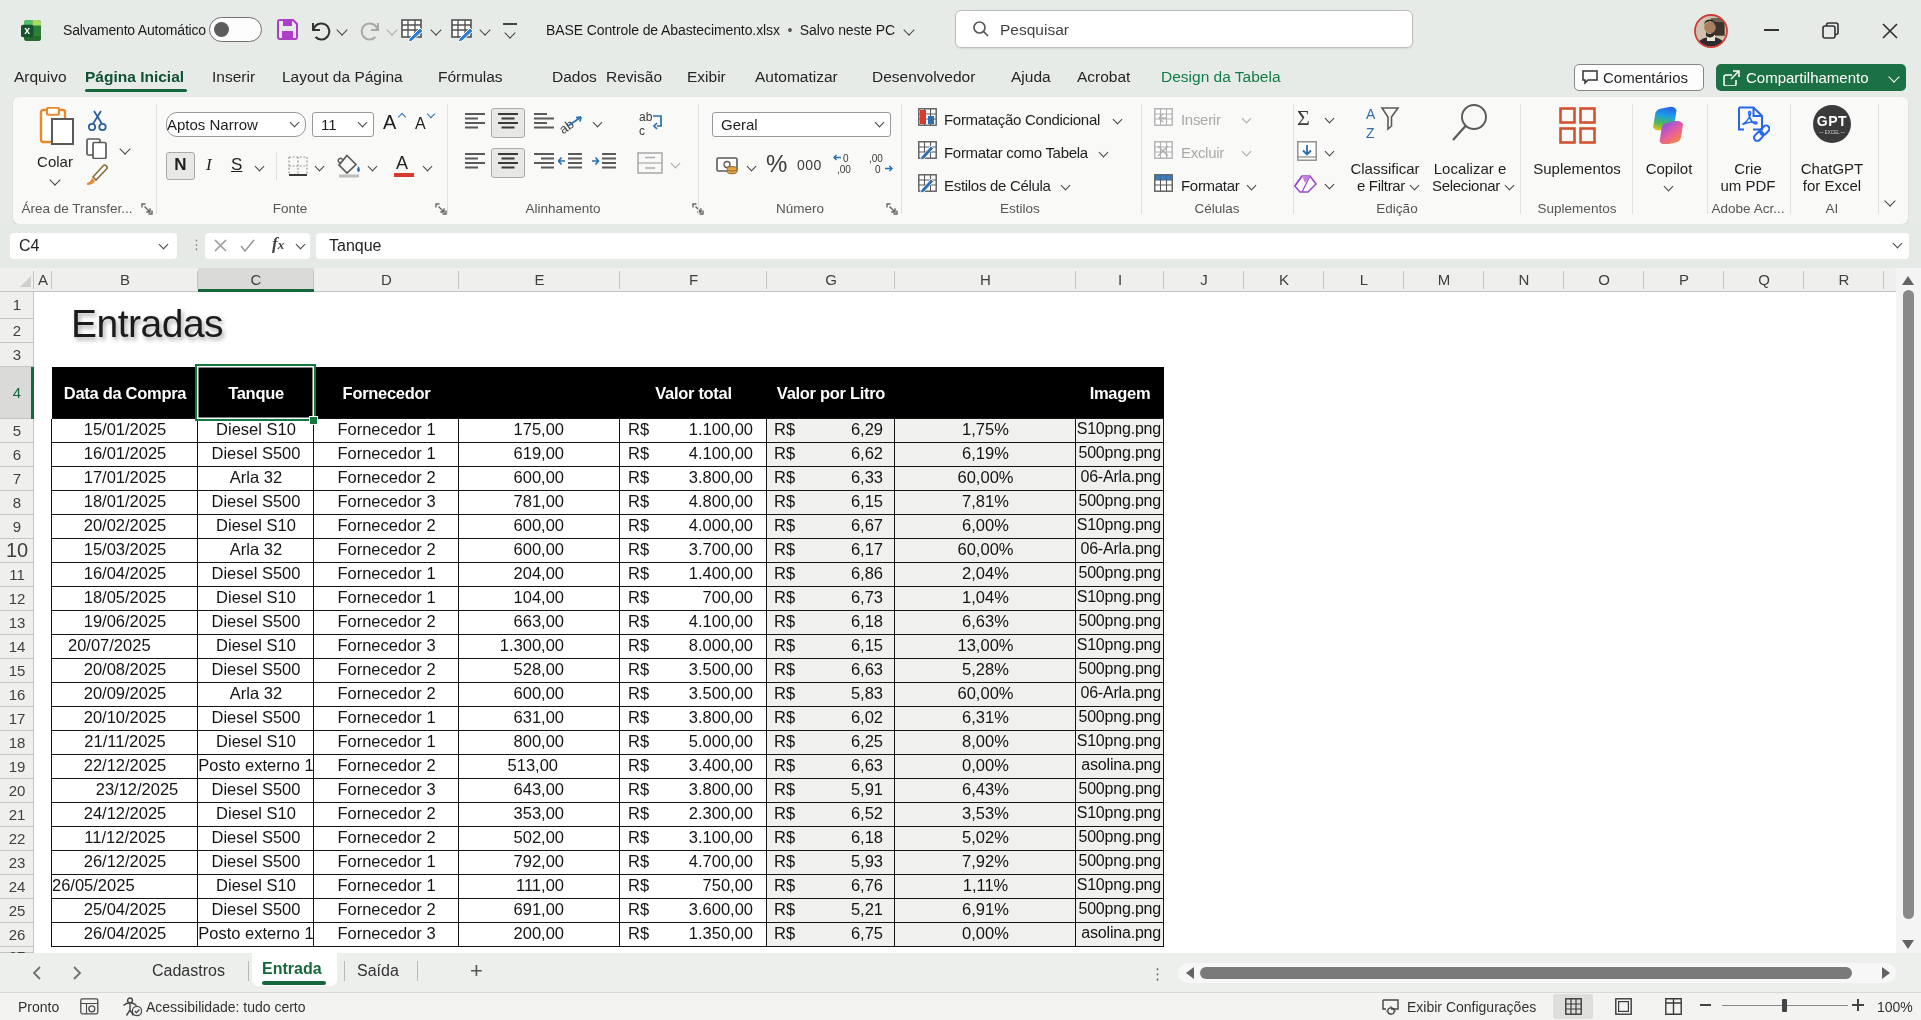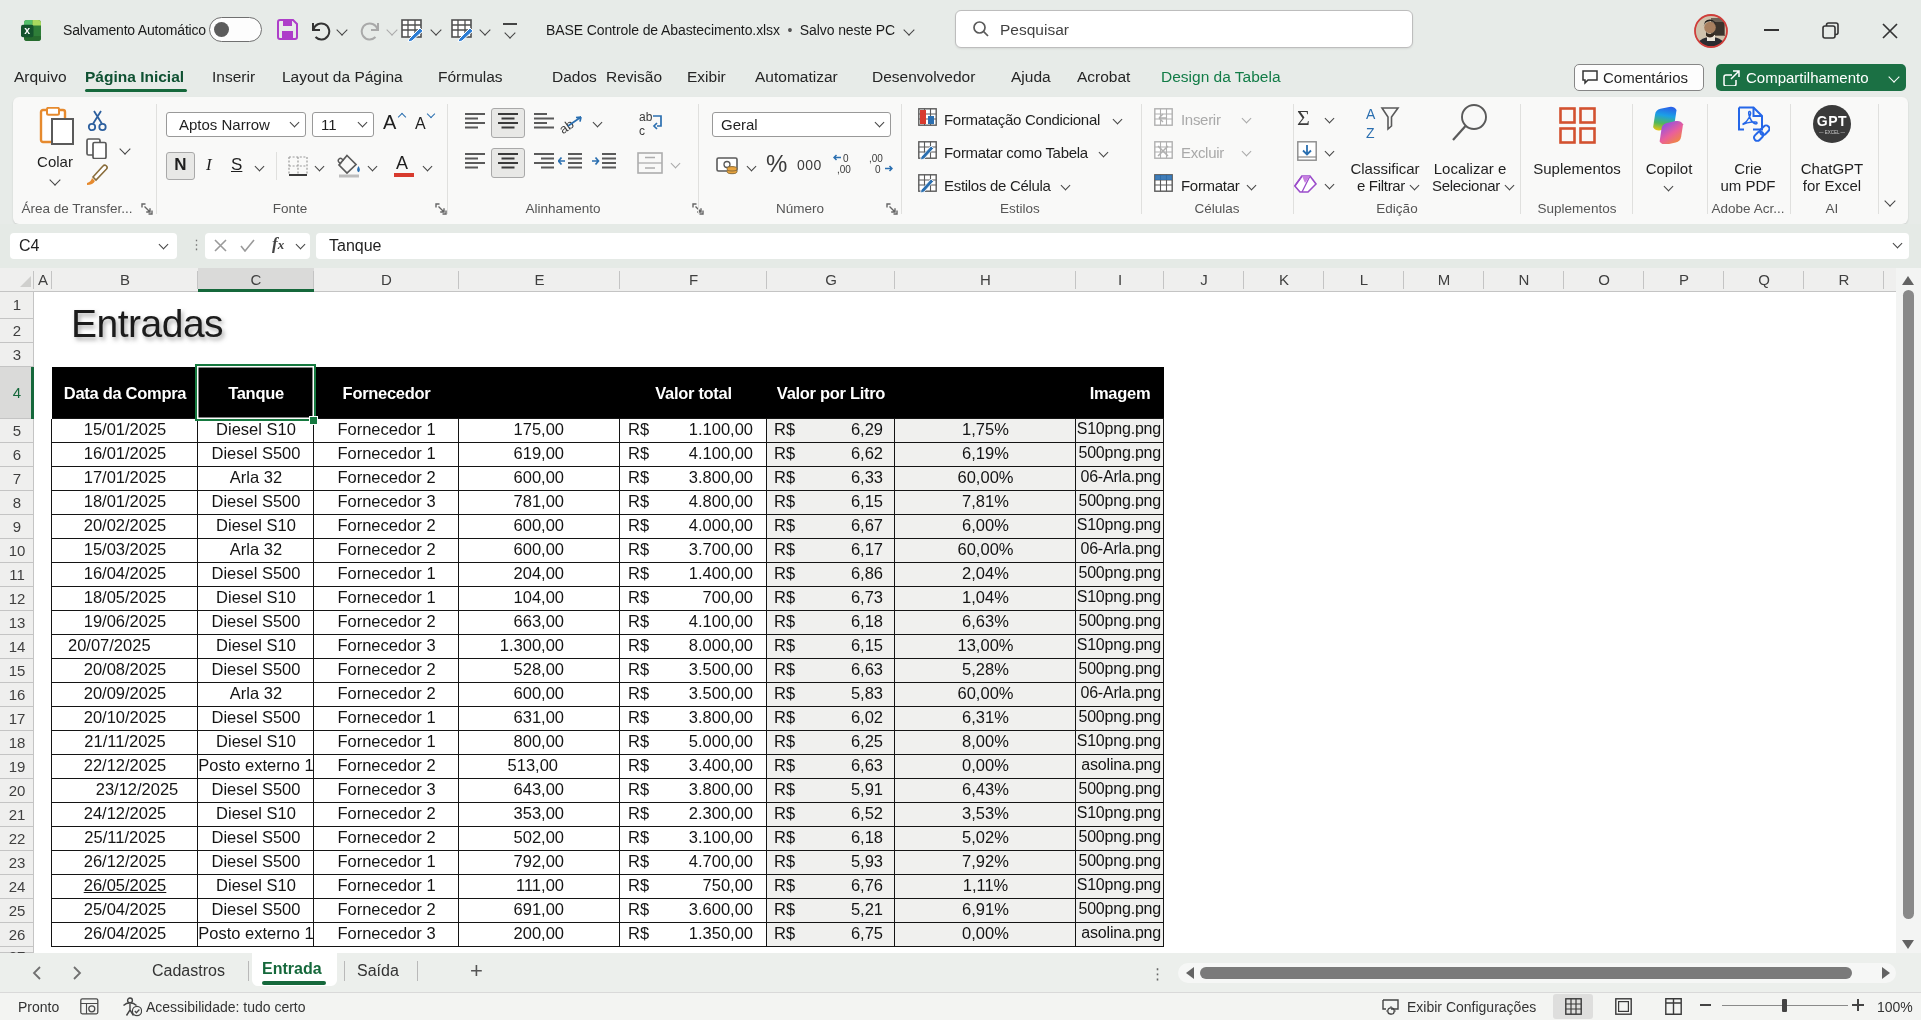--- a/index.html
+++ b/index.html
@@ -157,21 +157,21 @@
 <svg class="abs" style="left:85px;top:66px" width="26" height="22" viewBox="0 0 26 22">
 <path d="M2 20 q4 -1 5 -5 l3 3 q-2 4 -8 4 z" fill="#e68a2e"></path>
 <path d="M8 14 L18 3 a2.3 2.3 0 0 1 3.5 3 L11 17 z" fill="#fff" stroke="#8a6d3b" stroke-width="1.6"></path>
 </svg>
 <div class="grplabel" style="left:18px;width:118px;">Área de Transfer...</div>
 <svg class="abs" style="left:141px;top:106px" width="12" height="12" viewBox="0 0 12 12">
 <path d="M4.5 1 H1 V4.5 M11 7.5 V11 H7.5" fill="none" stroke="#666" stroke-width="1.4"></path>
 <path d="M3.5 3.5 L9 9 M9 5.2 V9 H5.2" stroke="#666" stroke-width="1.4" fill="none"></path>
 </svg>
 <div class="vsep" style="left:156px;"></div>
-<div class="combo" style="left:166px;top:15px;width:140px;height:25px;line-height:23px;padding-left:12px;">Aptos Narrow</div>
+<div class="combo" style="left:166px;top:15px;width:140px;height:25px;line-height:23px;padding-left:0;border-radius:11px;">Aptos Narrow</div>
 <span class="chev abs" style="left:291px;top:22px;width:7px;height:7px;border-color:#444;"></span>
 <div class="combo" style="left:312px;top:15px;width:62px;height:25px;line-height:23px;padding-left:8px;">11</div>
 <span class="chev abs" style="left:359px;top:22px;width:7px;height:7px;border-color:#444;"></span>
 <div class="abs" style="left:383px;top:14px;font-size:20px;color:#1f1f1f;">A</div>
 <span class="chev abs" style="left:399px;top:17px;width:6px;height:6px;border-color:#2b6fb0;transform:rotate(-135deg);"></span>
 <div class="abs" style="left:415px;top:18px;font-size:16px;color:#1f1f1f;">A</div>
 <span class="chev abs" style="left:428px;top:14px;width:6px;height:6px;border-color:#2b6fb0;"></span>
 <div class="abs" style="left:166px;top:55px;width:29px;height:28px;background:#e8e8e6;border:1px solid #a9a9a9;border-radius:3px;"></div>
 <div class="abs" style="left:166px;top:58px;width:29px;text-align:center;font-size:17px;font-weight:bold;color:#1f1f1f;">N</div>
 <div class="abs" style="left:206px;top:58px;font-size:17px;font-style:italic;font-family:Liberation Serif,serif;color:#1f1f1f;">I</div>
@@ -458,21 +458,21 @@
 <div class="abs" style="left:0;top:24px;width:34px;height:27px;background:transparent;border-bottom:1px solid #c4c4c4;font-size:15px;color:#3f3f3f;text-align:center;line-height:26px;">1</div>
 <div class="abs" style="left:0;top:51px;width:34px;height:24px;background:transparent;border-bottom:1px solid #c4c4c4;font-size:15px;color:#3f3f3f;text-align:center;line-height:23px;">2</div>
 <div class="abs" style="left:0;top:75px;width:34px;height:24px;background:transparent;border-bottom:1px solid #c4c4c4;font-size:15px;color:#3f3f3f;text-align:center;line-height:23px;">3</div>
 <div class="abs" style="left:0;top:99px;width:34px;height:52px;background:#dadad9;border-bottom:1px solid #c4c4c4;font-size:15px;color:#15683b;text-align:center;line-height:51px;">4</div>
 <div class="abs" style="left:31px;top:99px;width:3px;height:52px;background:#15683b;"></div>
 <div class="abs" style="left:0;top:151px;width:34px;height:24px;background:transparent;border-bottom:1px solid #c4c4c4;font-size:15px;color:#3f3f3f;text-align:center;line-height:23px;">5</div>
 <div class="abs" style="left:0;top:175px;width:34px;height:24px;background:transparent;border-bottom:1px solid #c4c4c4;font-size:15px;color:#3f3f3f;text-align:center;line-height:23px;">6</div>
 <div class="abs" style="left:0;top:199px;width:34px;height:24px;background:transparent;border-bottom:1px solid #c4c4c4;font-size:15px;color:#3f3f3f;text-align:center;line-height:23px;">7</div>
 <div class="abs" style="left:0;top:223px;width:34px;height:24px;background:transparent;border-bottom:1px solid #c4c4c4;font-size:15px;color:#3f3f3f;text-align:center;line-height:23px;">8</div>
 <div class="abs" style="left:0;top:247px;width:34px;height:24px;background:transparent;border-bottom:1px solid #c4c4c4;font-size:15px;color:#3f3f3f;text-align:center;line-height:23px;">9</div>
-<div class="abs" style="left:0;top:271px;width:34px;height:24px;background:transparent;border-bottom:1px solid #c4c4c4;font-size:15px;color:#3f3f3f;text-align:center;line-height:23px;">10</div>
+<div class="abs" style="left:0;top:271px;width:34px;height:24px;background:transparent;border-bottom:1px solid #c4c4c4;font-size:20px;color:#3f3f3f;text-align:center;line-height:23px;">10</div>
 <div class="abs" style="left:0;top:295px;width:34px;height:24px;background:transparent;border-bottom:1px solid #c4c4c4;font-size:15px;color:#3f3f3f;text-align:center;line-height:23px;">11</div>
 <div class="abs" style="left:0;top:319px;width:34px;height:24px;background:transparent;border-bottom:1px solid #c4c4c4;font-size:15px;color:#3f3f3f;text-align:center;line-height:23px;">12</div>
 <div class="abs" style="left:0;top:343px;width:34px;height:24px;background:transparent;border-bottom:1px solid #c4c4c4;font-size:15px;color:#3f3f3f;text-align:center;line-height:23px;">13</div>
 <div class="abs" style="left:0;top:367px;width:34px;height:24px;background:transparent;border-bottom:1px solid #c4c4c4;font-size:15px;color:#3f3f3f;text-align:center;line-height:23px;">14</div>
 <div class="abs" style="left:0;top:391px;width:34px;height:24px;background:transparent;border-bottom:1px solid #c4c4c4;font-size:15px;color:#3f3f3f;text-align:center;line-height:23px;">15</div>
 <div class="abs" style="left:0;top:415px;width:34px;height:24px;background:transparent;border-bottom:1px solid #c4c4c4;font-size:15px;color:#3f3f3f;text-align:center;line-height:23px;">16</div>
 <div class="abs" style="left:0;top:439px;width:34px;height:24px;background:transparent;border-bottom:1px solid #c4c4c4;font-size:15px;color:#3f3f3f;text-align:center;line-height:23px;">17</div>
 <div class="abs" style="left:0;top:463px;width:34px;height:24px;background:transparent;border-bottom:1px solid #c4c4c4;font-size:15px;color:#3f3f3f;text-align:center;line-height:23px;">18</div>
 <div class="abs" style="left:0;top:487px;width:34px;height:24px;background:transparent;border-bottom:1px solid #c4c4c4;font-size:15px;color:#3f3f3f;text-align:center;line-height:23px;">19</div>
 <div class="abs" style="left:0;top:511px;width:34px;height:24px;background:transparent;border-bottom:1px solid #c4c4c4;font-size:15px;color:#3f3f3f;text-align:center;line-height:23px;">20</div>
@@ -673,21 +673,21 @@
 <div class="abs tc" style="left:198px;top:535px;width:116px;text-align:center;">Diesel S10</div>
 <div class="abs tc" style="left:314px;top:535px;width:145px;text-align:center;">Fornecedor 2</div>
 <div class="abs tc" style="left:459px;top:535px;width:105px;text-align:right;">353,00</div>
 <div class="abs tc" style="left:628px;top:535px;">R$</div>
 <div class="abs tc" style="left:620px;top:535px;width:133px;text-align:right;">2.300,00</div>
 <div class="abs tc" style="left:774px;top:535px;">R$</div>
 <div class="abs tc" style="left:767px;top:535px;width:116px;text-align:right;">6,52</div>
 <div class="abs tc" style="left:895px;top:535px;width:181px;text-align:center;">3,53%</div>
 <div class="abs tc" style="left:1076px;top:535px;width:85px;text-align:right;font-size:16px;letter-spacing:-0.2px;white-space:nowrap;">S10png.png</div>
 <div class="abs" style="left:767px;top:559px;width:397px;height:24px;background:#f0f0ee;"></div>
-<div class="abs tc" style="left:52px;top:559px;width:146px;text-align:center;">25/11/2025</div>
+<div class="abs tc" style="left:52px;top:559px;width:146px;text-align:center;">11/12/2025</div>
 <div class="abs tc" style="left:198px;top:559px;width:116px;text-align:center;">Diesel S500</div>
 <div class="abs tc" style="left:314px;top:559px;width:145px;text-align:center;">Fornecedor 2</div>
 <div class="abs tc" style="left:459px;top:559px;width:105px;text-align:right;">502,00</div>
 <div class="abs tc" style="left:628px;top:559px;">R$</div>
 <div class="abs tc" style="left:620px;top:559px;width:133px;text-align:right;">3.100,00</div>
 <div class="abs tc" style="left:774px;top:559px;">R$</div>
 <div class="abs tc" style="left:767px;top:559px;width:116px;text-align:right;">6,18</div>
 <div class="abs tc" style="left:895px;top:559px;width:181px;text-align:center;">5,02%</div>
 <div class="abs tc" style="left:1076px;top:559px;width:85px;text-align:right;font-size:16px;letter-spacing:-0.2px;white-space:nowrap;">500png.png</div>
 <div class="abs" style="left:767px;top:583px;width:397px;height:24px;background:#f0f0ee;"></div>
@@ -695,21 +695,21 @@
 <div class="abs tc" style="left:198px;top:583px;width:116px;text-align:center;">Diesel S500</div>
 <div class="abs tc" style="left:314px;top:583px;width:145px;text-align:center;">Fornecedor 1</div>
 <div class="abs tc" style="left:459px;top:583px;width:105px;text-align:right;">792,00</div>
 <div class="abs tc" style="left:628px;top:583px;">R$</div>
 <div class="abs tc" style="left:620px;top:583px;width:133px;text-align:right;">4.700,00</div>
 <div class="abs tc" style="left:774px;top:583px;">R$</div>
 <div class="abs tc" style="left:767px;top:583px;width:116px;text-align:right;">5,93</div>
 <div class="abs tc" style="left:895px;top:583px;width:181px;text-align:center;">7,92%</div>
 <div class="abs tc" style="left:1076px;top:583px;width:85px;text-align:right;font-size:16px;letter-spacing:-0.2px;white-space:nowrap;">500png.png</div>
 <div class="abs" style="left:767px;top:607px;width:397px;height:24px;background:#f0f0ee;"></div>
-<div class="abs tc" style="left:52px;top:607px;width:146px;text-align:center;text-decoration:underline;">26/05/2025</div>
+<div class="abs tc" style="left:52px;top:607px;width:146px;">26/05/2025</div>
 <div class="abs tc" style="left:198px;top:607px;width:116px;text-align:center;">Diesel S10</div>
 <div class="abs tc" style="left:314px;top:607px;width:145px;text-align:center;">Fornecedor 1</div>
 <div class="abs tc" style="left:459px;top:607px;width:105px;text-align:right;">111,00</div>
 <div class="abs tc" style="left:628px;top:607px;">R$</div>
 <div class="abs tc" style="left:620px;top:607px;width:133px;text-align:right;">750,00</div>
 <div class="abs tc" style="left:774px;top:607px;">R$</div>
 <div class="abs tc" style="left:767px;top:607px;width:116px;text-align:right;">6,76</div>
 <div class="abs tc" style="left:895px;top:607px;width:181px;text-align:center;">1,11%</div>
 <div class="abs tc" style="left:1076px;top:607px;width:85px;text-align:right;font-size:16px;letter-spacing:-0.2px;white-space:nowrap;">S10png.png</div>
 <div class="abs" style="left:767px;top:631px;width:397px;height:24px;background:#f0f0ee;"></div>

